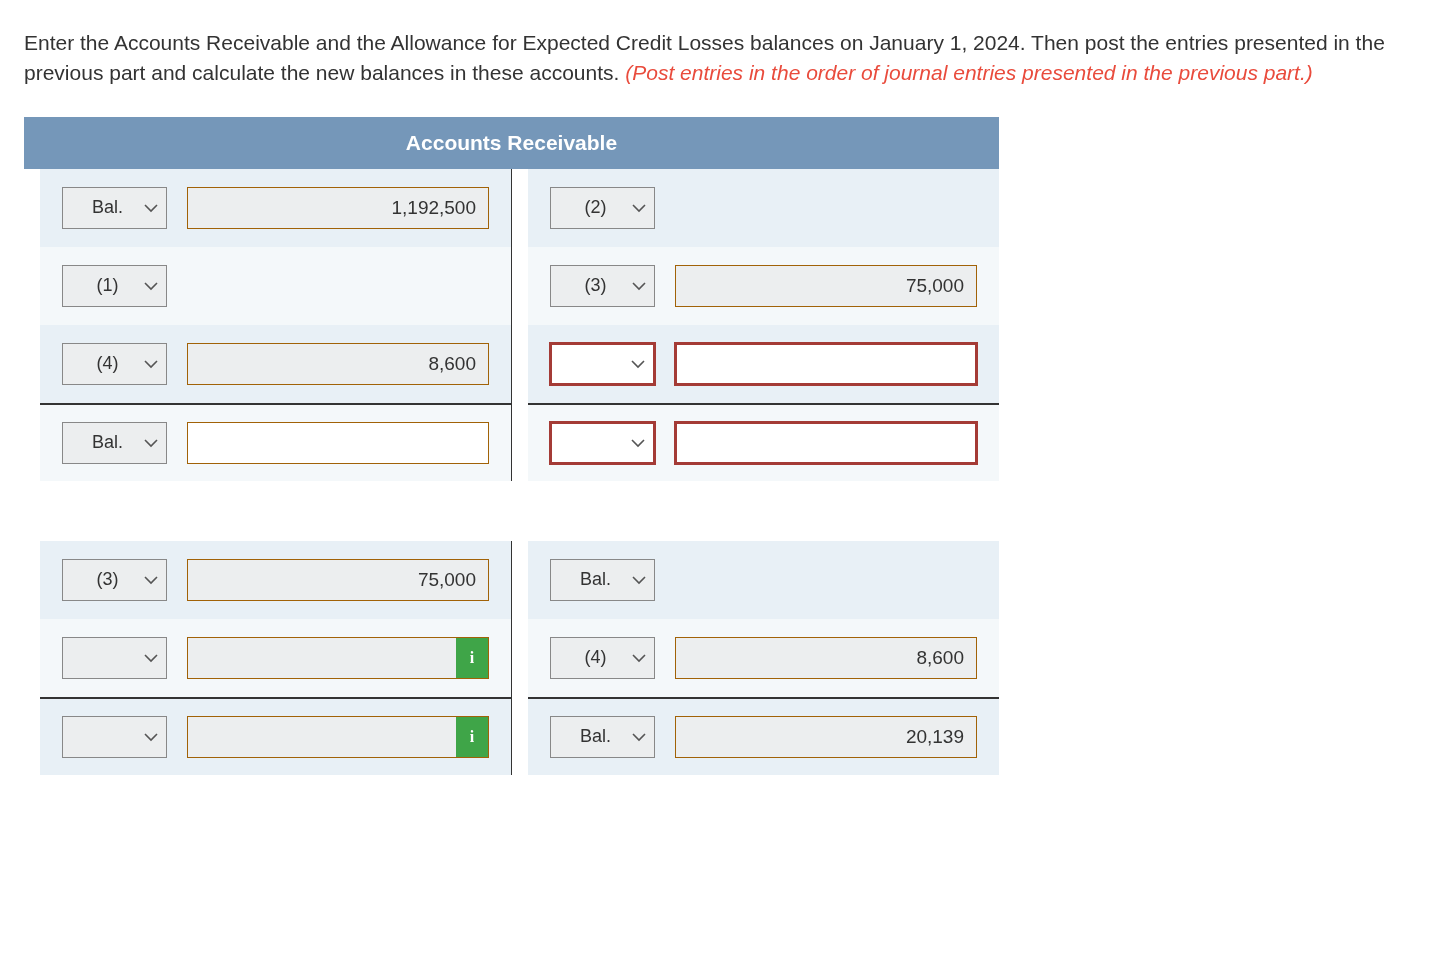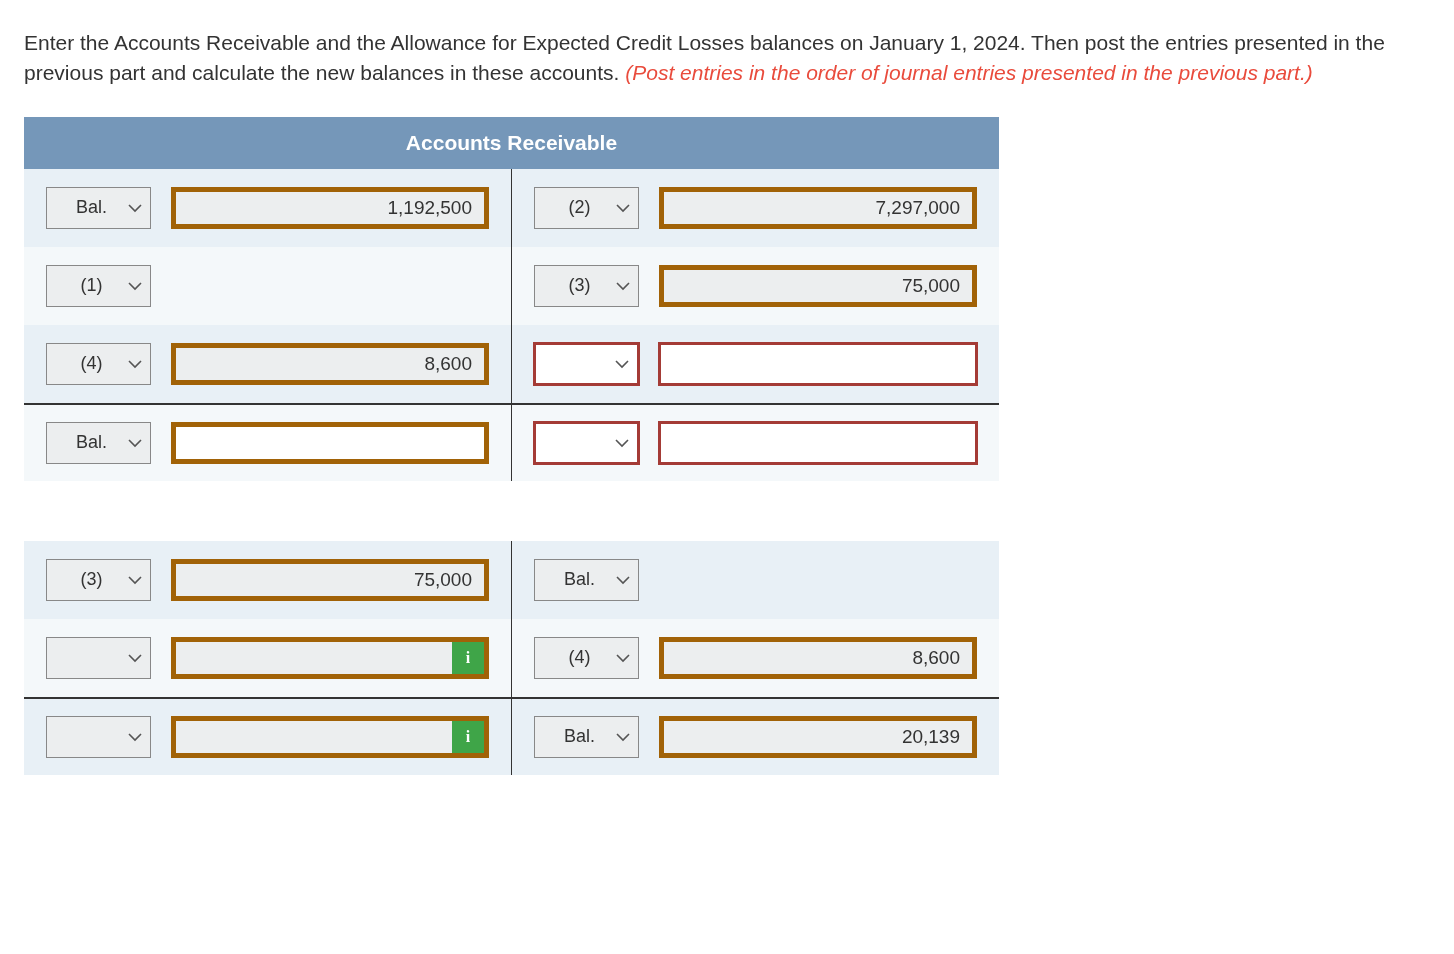--- a/index.html
+++ b/index.html
@@ -43,20 +43,21 @@
     display: flex;
     flex-direction: column;
   }
   .taccount-side.left { border-right: 1px solid #333; }
   .taccount-row {
     display: flex;
     align-items: center;
     padding: 14px 22px;
     gap: 20px;
     min-height: 78px;
+    margin-left: 16px;
   }
   .taccount-row.alt0 { background: #e8f0f6; }
   .taccount-row.alt1 { background: #f4f8fa; }
   .taccount-row.divider-top { border-top: 2px solid #333; }
   .sel-box {
     width: 105px;
     height: 42px;
     border: 1px solid #888;
     background: #fff;
     display: flex;
@@ -73,21 +74,21 @@
     position: absolute;
     right: 8px;
     top: 50%;
     transform: translateY(-50%);
     pointer-events: none;
   }
   .sel-box .chev svg { width: 14px; height: 10px; display:block;}
   .val-box {
     flex: 1;
     height: 42px;
-    border: 5px solid #a16207;
+    border: 1px solid #a16207;
     background: #fff;
     display: flex;
     align-items: center;
     justify-content: flex-end;
     padding: 0 12px;
     font-size: 19px;
     position: relative;
   }
   .val-box.filled { background: #eceeef; }
   .val-box.err { border: 2px solid #a43b36; outline: 1px solid #a43b36; }
@@ -175,24 +176,20 @@
       <div class="taccount-side right">
   <div class="taccount-row alt0">
     <div class="sel-box filled">
       <span>(2)</span>
       <span class="chev">
                 <svg viewBox="0 0 14 10">
                   <path d="M1 2 L7 8 L13 2" fill="none" stroke="#555" stroke-width="1.6"></path>
                 </svg>
               </span>
     </div>
-    <div class="val-box filled">
-      <span>7,297,000</span>
-
-    </div>
   </div>
   <div class="taccount-row alt1">
     <div class="sel-box filled">
       <span>(3)</span>
       <span class="chev">
                 <svg viewBox="0 0 14 10">
                   <path d="M1 2 L7 8 L13 2" fill="none" stroke="#555" stroke-width="1.6"></path>
                 </svg>
               </span>
     </div>

